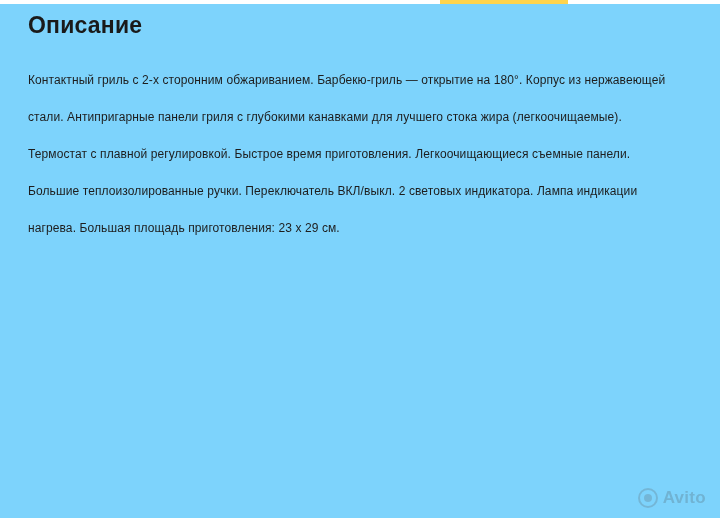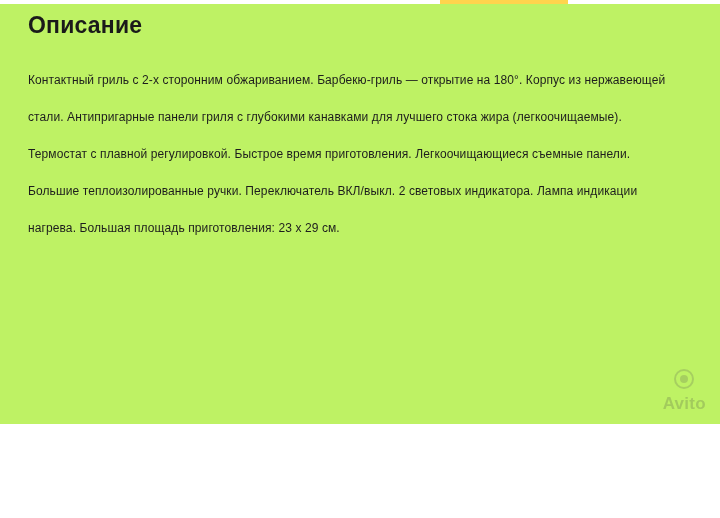--- a/index.html
+++ b/index.html
@@ -10,22 +10,22 @@
     width: 720px;
     height: 518px;
     background: #ffffff;
     font-family: "Liberation Sans", sans-serif;
     overflow: hidden;
     position: relative;
   }
   .page {
     position: relative;
     width: 720px;
-    height: 424px;
-    background: #bef264;
+    height: 518px;
+    background: #7dd3fc;
     box-sizing: border-box;
   }
   
   .top-strip {
     position: absolute;
     top: 0;
     left: 0;
     width: 720px;
     height: 4px;
     background: #ffffff;
@@ -62,21 +62,20 @@
   }
   
   .watermark {
     position: absolute;
     right: 14px;
     bottom: 10px;
     display: flex;
     align-items: center;
     gap: 5px;
     opacity: 0.22;
-    flex-direction: column;
   }
   .watermark .wm-mark {
     width: 20px;
     height: 20px;
     border: 2px solid #555;
     border-radius: 50%;
     box-sizing: border-box;
     position: relative;
   }
   .watermark .wm-mark::after {

